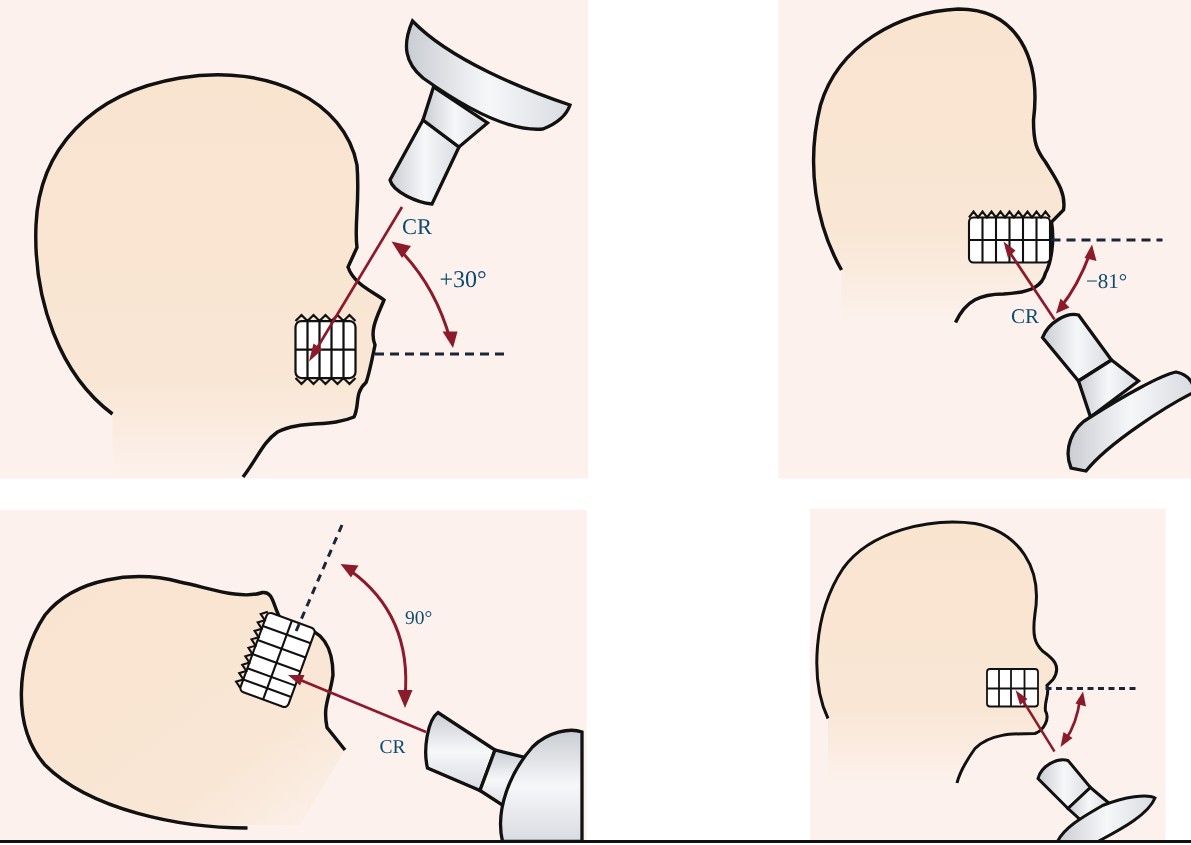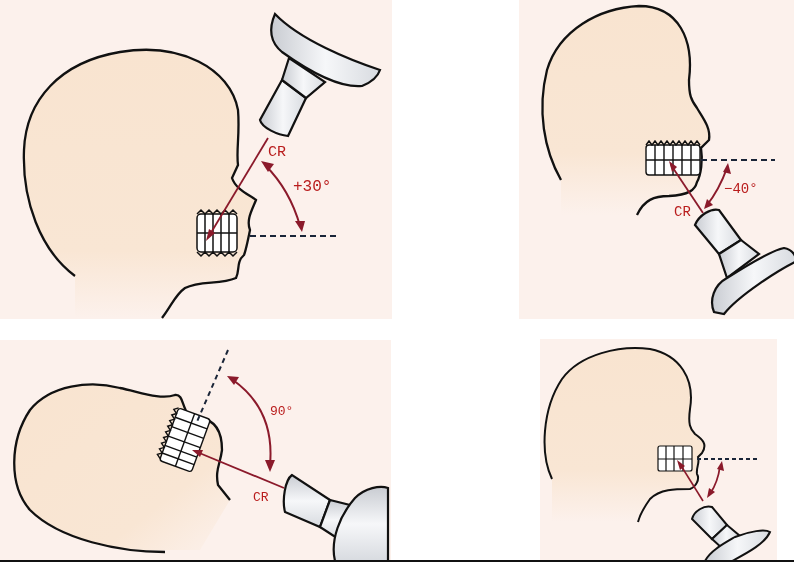--- a/index.html
+++ b/index.html
@@ -1,19 +1,19 @@
 <!DOCTYPE html>
 <html><head>
 <meta charset="utf-8">
 <style>
   html, body { margin: 0; padding: 0; background: #ffffff; }
   body { width: 794px; height: 563px; position: relative; overflow: hidden; font-family: "DejaVu Serif", serif; }
   .panel { position: absolute; background: #fcf1ec; overflow: hidden; }
   .panel svg { position: absolute; left: 0; top: 0; }
-  .lbl { position: absolute; font-family: Liberation Mono, monospace; color: #b91c1c; white-space: nowrap; }
+  .lbl { position: absolute; font-family: Liberation Serif, serif; color: #0c4a6e; white-space: nowrap; }
   .bottom-rule { position: absolute; left: 0; top: 560px; width: 794px; height: 2px; background: #111; }
 </style>
 </head>
 <body>
 
 <div class="panel" style="left:0;top:0;width:392px;height:319px;">
   <svg width="392" height="319" viewBox="0 0 392 319">
     <defs>
       <linearGradient id="skinA" x1="0" y1="0" x2="0" y2="1">
         <stop offset="0" stop-color="#f9e4d0"></stop>
@@ -98,21 +98,21 @@
       <path d="M209 163 L 212 174 L 204 172 Z" fill="#8b1a2b"></path>
       <path d="M185 209 L 188 199 L 194 205 Z" fill="#8b1a2b"></path>
     </g>
     <g stroke="#111" stroke-width="2.2" fill="url(#tubeB)">
       <path d="M176 225 C 180 215, 192 208, 200 210 L 222 240 L 200 254 Z"></path>
       <path d="M200 254 L 222 240 L 240 254 L 208 278 Z"></path>
       <path d="M195 312 C 190 300, 195 285, 208 278 C 230 264, 255 250, 265 248 C 275 250, 278 258, 276 262 C 260 270, 220 295, 205 314 Z"></path>
     </g>
   </svg>
   <span class="lbl" style="left:155px;top:204px;font-size:14px;">CR</span>
-  <span class="lbl" style="left:205px;top:181px;font-size:14px;">−40°</span>
+  <span class="lbl" style="left:205px;top:181px;font-size:14px;">−81°</span>
 </div>
 
 <div class="panel" style="left:0;top:340px;width:391px;height:221px;">
   <svg width="391" height="221" viewBox="0 0 391 221">
     <defs>
       <linearGradient id="skinC" x1="0" y1="0" x2="1" y2="1">
         <stop offset="0" stop-color="#f9e4d0"></stop>
           <stop offset="0.7" stop-color="#f9e6d4"></stop>
           <stop offset="1" stop-color="#fcf1ec"></stop>
       </linearGradient>

